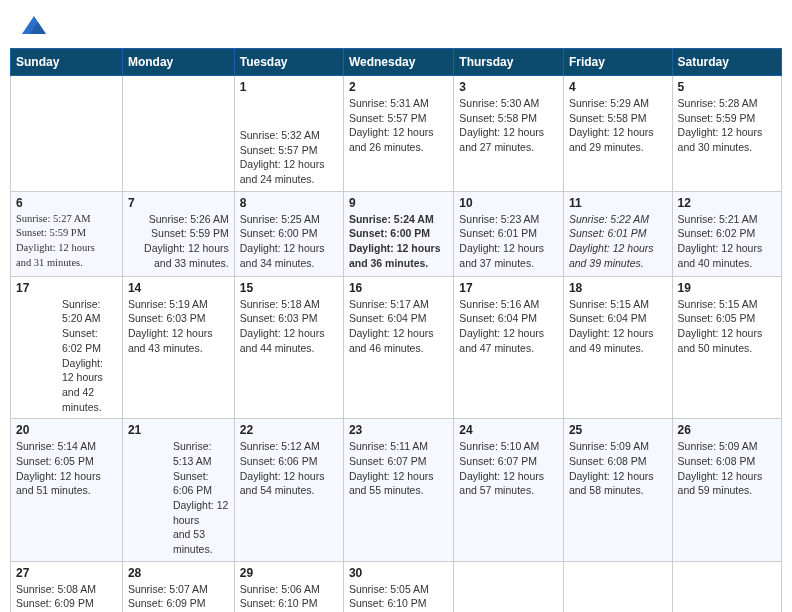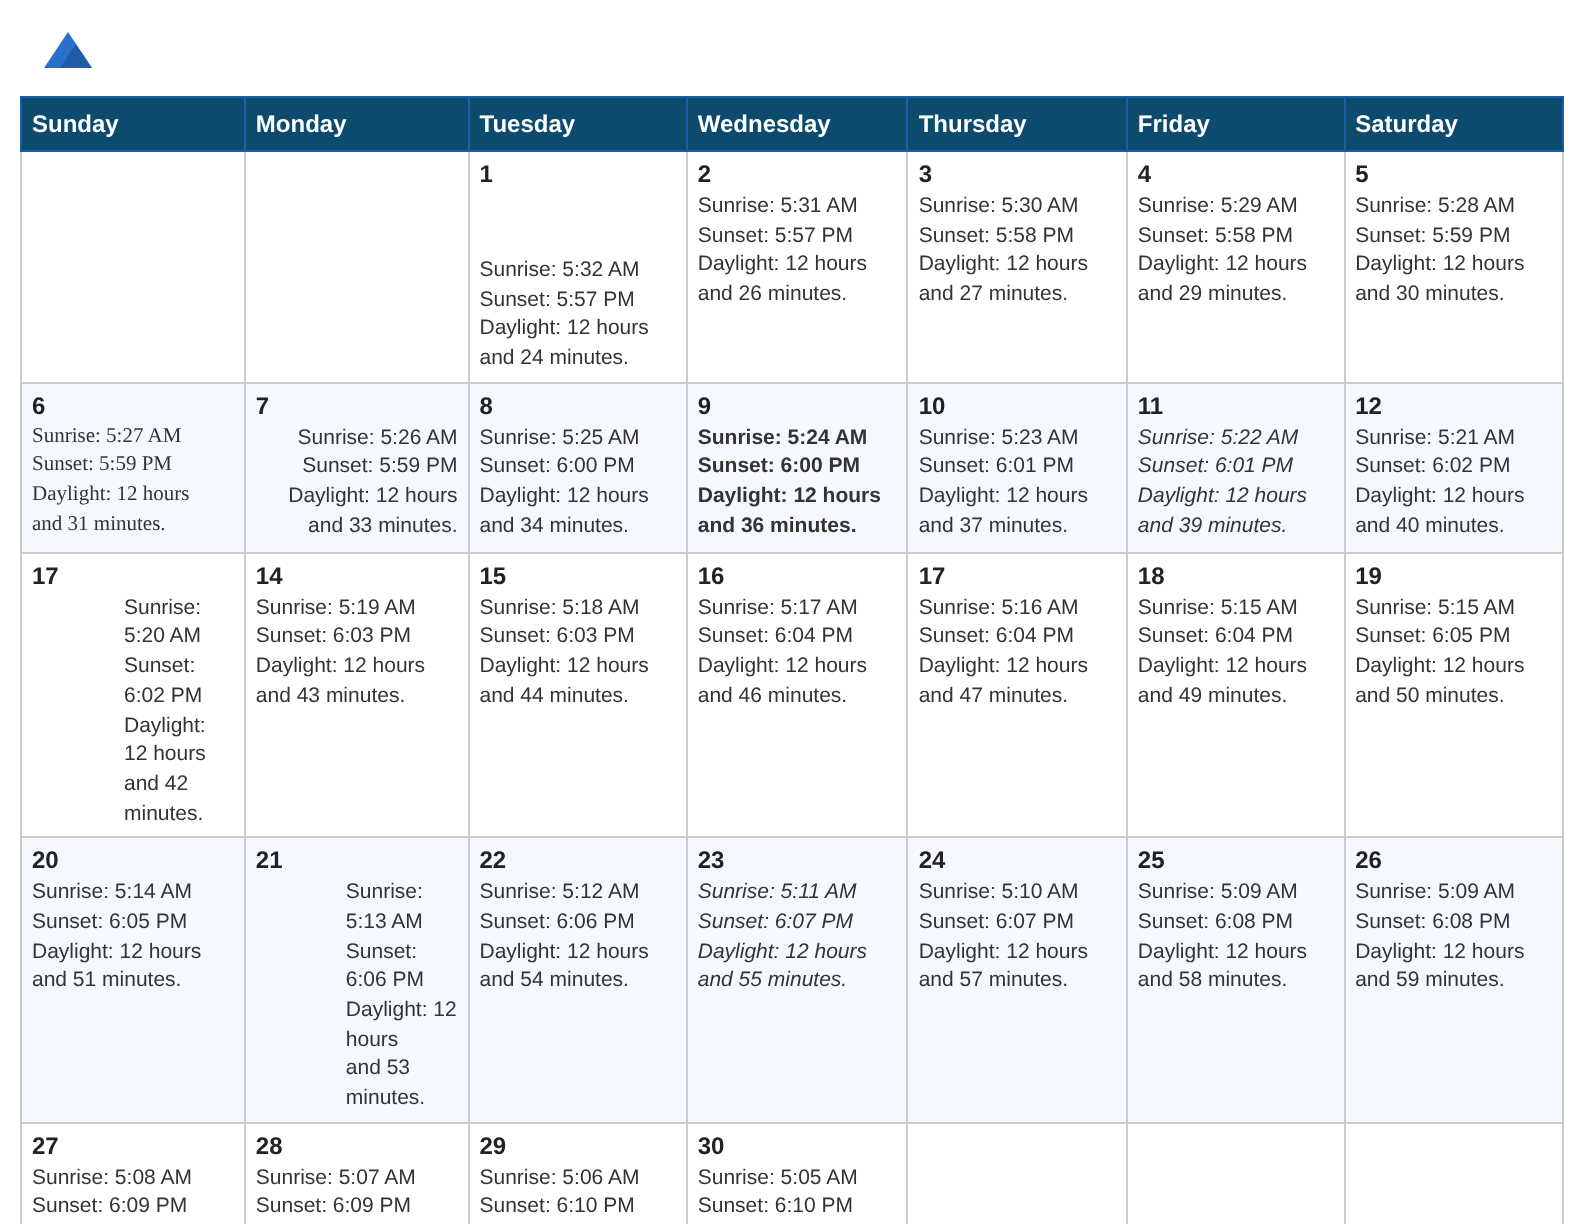--- a/index.html
+++ b/index.html
@@ -285,21 +285,21 @@
         </td>
         <td>
           <span class="day-num">22</span>
           <div class="day-info" style="white-space: pre-line;">Sunrise: 5:12 AM
 Sunset: 6:06 PM
 Daylight: 12 hours
 and 54 minutes.</div>
         </td>
         <td>
           <span class="day-num">23</span>
-          <div class="day-info" style="white-space: pre-line; font-style: italic;">Sunrise: 5:11 AM
+          <div class="day-info" style="white-space: pre-line;">Sunrise: 5:11 AM
 Sunset: 6:07 PM
 Daylight: 12 hours
 and 55 minutes.</div>
         </td>
         <td>
           <span class="day-num">24</span>
           <div class="day-info" style="white-space: pre-line;">Sunrise: 5:10 AM
 Sunset: 6:07 PM
 Daylight: 12 hours
 and 57 minutes.</div>

